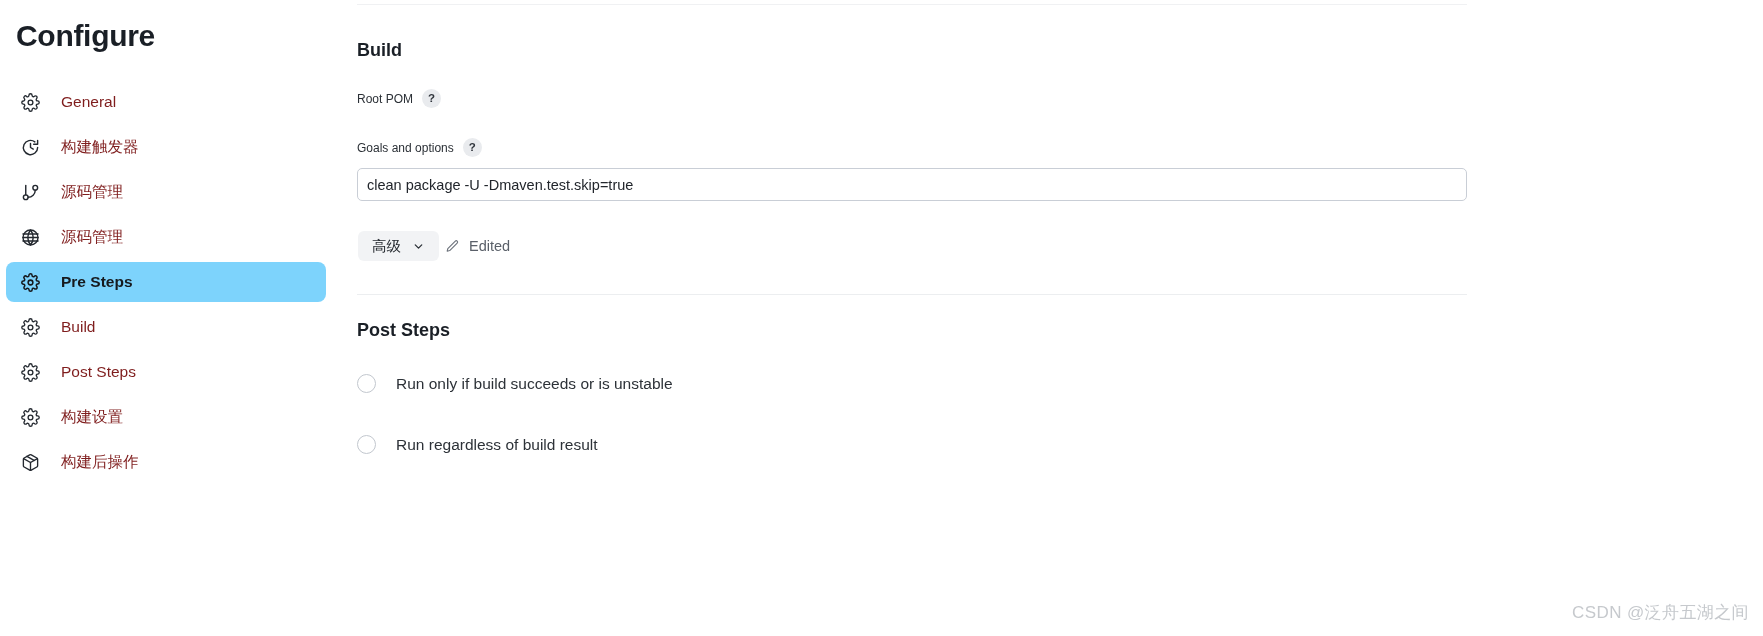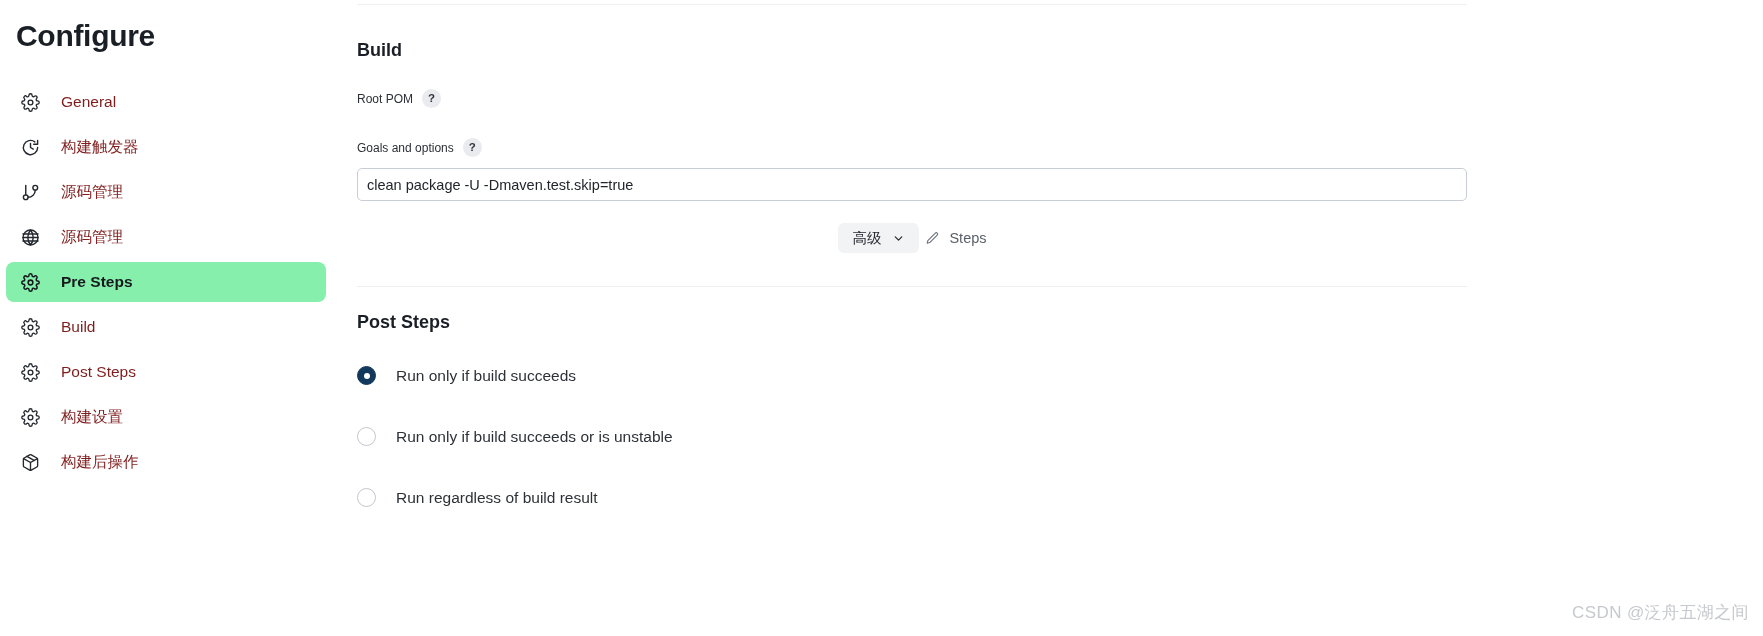--- a/index.html
+++ b/index.html
@@ -67,21 +67,21 @@
     color: #23282f;
   }
   .nav-item .nav-icon svg { display: block; }
   .nav-label {
     font-size: 15.5px;
     line-height: 1;
     color: #7f1d1d;
     white-space: nowrap;
   }
   .nav-item.active {
-    background: #86efac;
+    background: #7dd3fc;
   }
   .nav-item.active .nav-label {
     color: #16191d;
     font-weight: bold;
   }
   .nav-item.active .nav-icon { color: #16191d; }
 
   
   .main {
     flex: 1 1 auto;
@@ -147,23 +147,22 @@
     color: #22262c;
     padding: 0 9px;
     outline: none;
   }
 
   
   .adv-row {
     display: flex;
     align-items: center;
     gap: 6px;
-    margin-top: 22px;
+    margin-top: 30px;
     padding-left: 1px;
-    justify-content: center;
   }
   .adv-button {
     display: inline-flex;
     align-items: center;
     gap: 11px;
     background: #f2f3f5;
     border: none;
     border-radius: 6px;
     height: 30px;
     padding: 0 14px;
@@ -395,36 +394,32 @@
               </svg>
             </span>
           </button>
 
           <span class="edited-chip">
             <span class="pencil">
               <svg width="15" height="15" viewBox="0 0 24 24" fill="none" stroke="currentColor" stroke-width="1.8" stroke-linecap="round" stroke-linejoin="round">
                 <path d="M16.5 3.5a2.12 2.12 0 0 1 3 3L7.5 18.5l-4 1 1-4z"></path>
               </svg>
             </span>
-            <span>Steps</span>
+            <span>Edited</span>
           </span>
         </div>
       </section>
 
       <div class="divider"></div>
 
       <section>
         <h2 class="section-heading post-heading">Post Steps</h2>
 
         <div class="radio-group">
 
-          <label class="radio-row checked">
-            <span class="radio-mark"></span>
-            <span class="radio-label">Run only if build succeeds</span>
-          </label>
 
           <label class="radio-row">
             <span class="radio-mark"></span>
             <span class="radio-label">Run only if build succeeds or is unstable</span>
           </label>
 
           <label class="radio-row">
             <span class="radio-mark"></span>
             <span class="radio-label">Run regardless of build result</span>
           </label>

